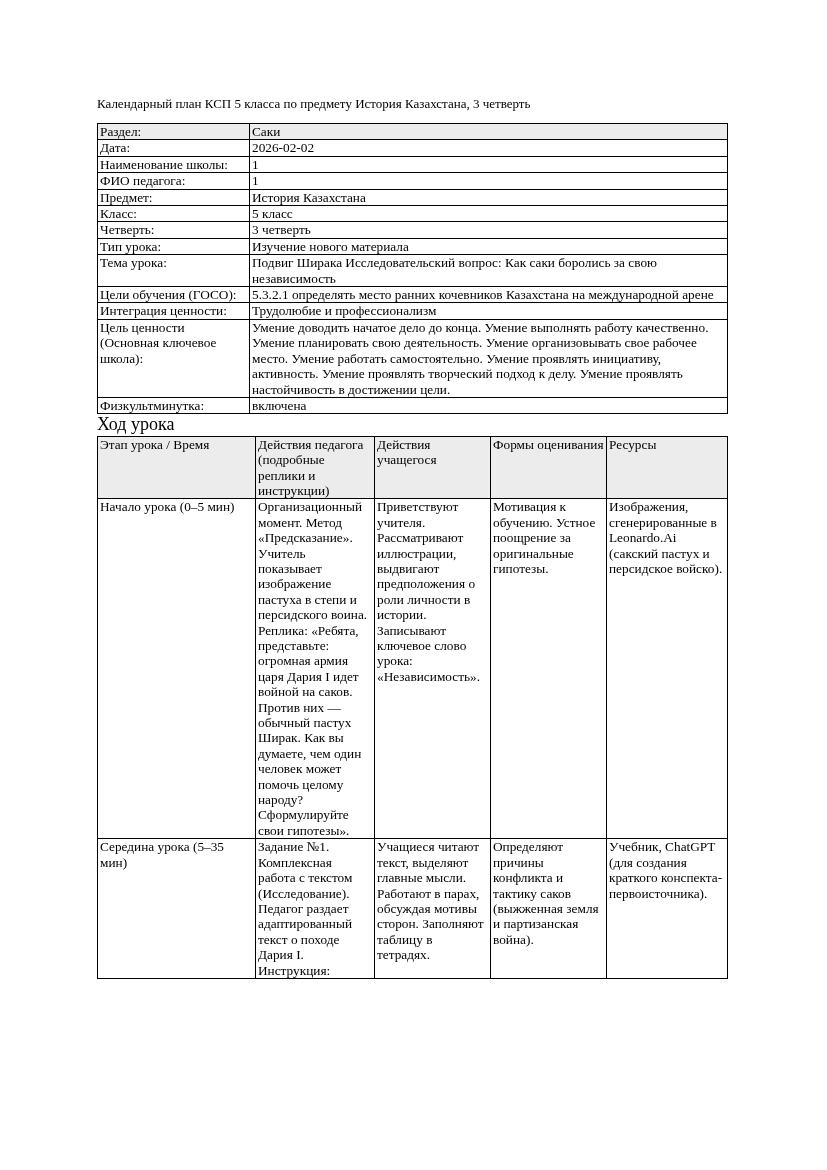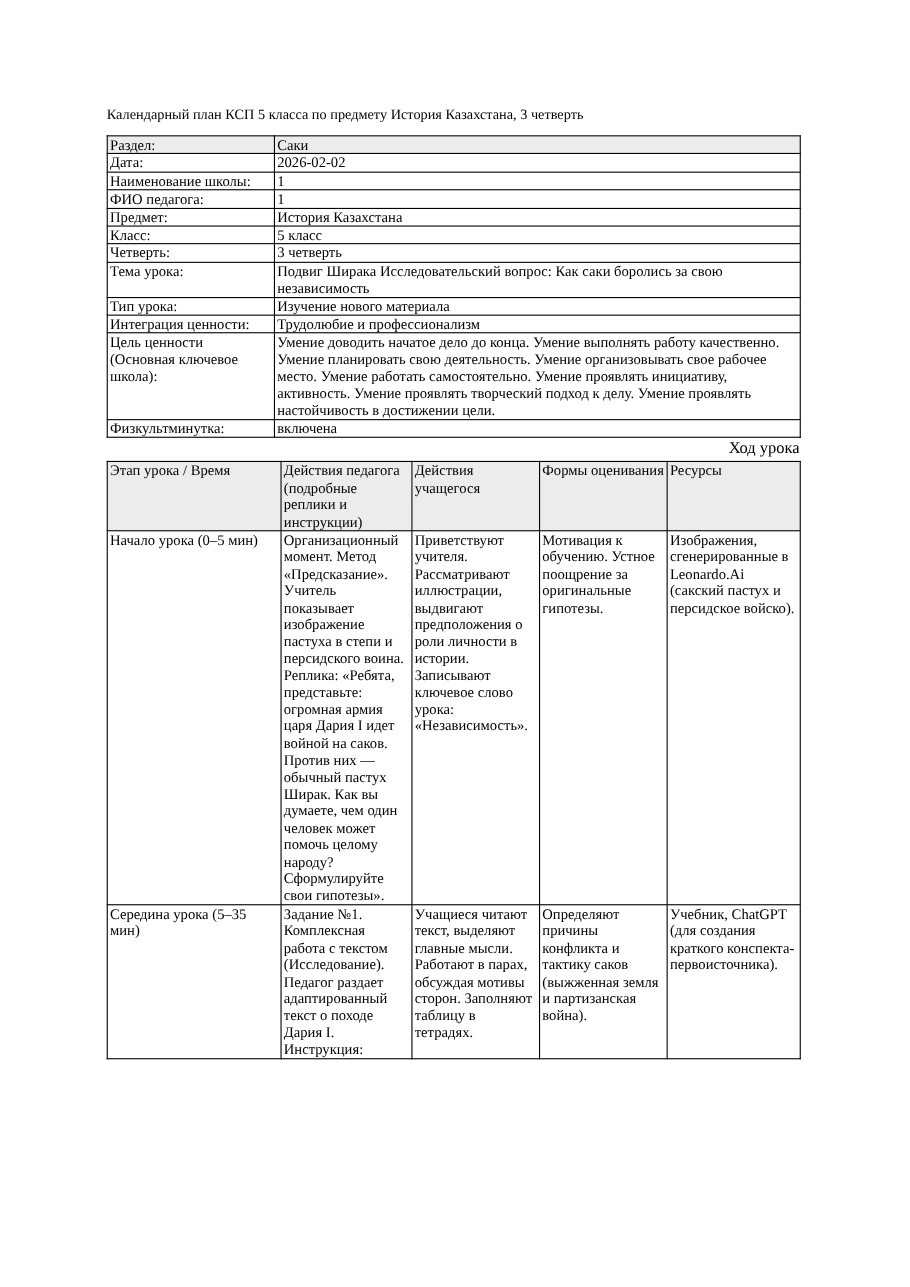--- a/index.html
+++ b/index.html
@@ -40,24 +40,23 @@
     vertical-align: top;
     text-align: left;
     font-weight: normal;
     overflow: hidden;
     word-wrap: break-word;
   }
   .info-table col.c-label { width: 152px; }
   .info-table col.c-value { width: 478px; }
   .shaded td, .flow-table thead th { background: #ececec; }
   .section-label {
-    font-size: 15px;
+    font-size: 18px;
     line-height: 15.4px;
     margin: 3px 0 3px 0;
-    text-align: right;
   }
   .flow-table col.c1 { width: 158px; }
   .flow-table col.c2 { width: 119px; }
   .flow-table col.c3 { width: 116px; }
   .flow-table col.c4 { width: 116px; }
   .flow-table col.c5 { width: 121px; }
 </style>
 </head>
 <body>
 
@@ -93,26 +92,30 @@
       </tr>
       <tr>
         <td>Класс:</td>
         <td>5 класс</td>
       </tr>
       <tr>
         <td>Четверть:</td>
         <td>3 четверть</td>
       </tr>
       <tr>
+        <td>Тип урока:</td>
+        <td>Изучение нового материала</td>
+      </tr>
+      <tr>
         <td>Тема урока:</td>
         <td>Подвиг Ширака Исследовательский вопрос: Как саки боролись за свою независимость</td>
       </tr>
       <tr>
-        <td>Тип урока:</td>
-        <td>Изучение нового материала</td>
+        <td>Цели обучения (ГОСО):</td>
+        <td>5.3.2.1 определять место ранних кочевников Казахстана на международной арене</td>
       </tr>
       <tr>
         <td>Интеграция ценности:</td>
         <td>Трудолюбие и профессионализм</td>
       </tr>
       <tr>
         <td>Цель ценности (Основная ключевое школа):</td>
         <td>Умение доводить начатое дело до конца. Умение выполнять работу качественно. Умение планировать свою деятельность. Умение организовывать свое рабочее место. Умение работать самостоятельно. Умение проявлять инициативу, активность. Умение проявлять творческий подход к делу. Умение проявлять настойчивость в достижении цели.</td>
       </tr>
       <tr>

